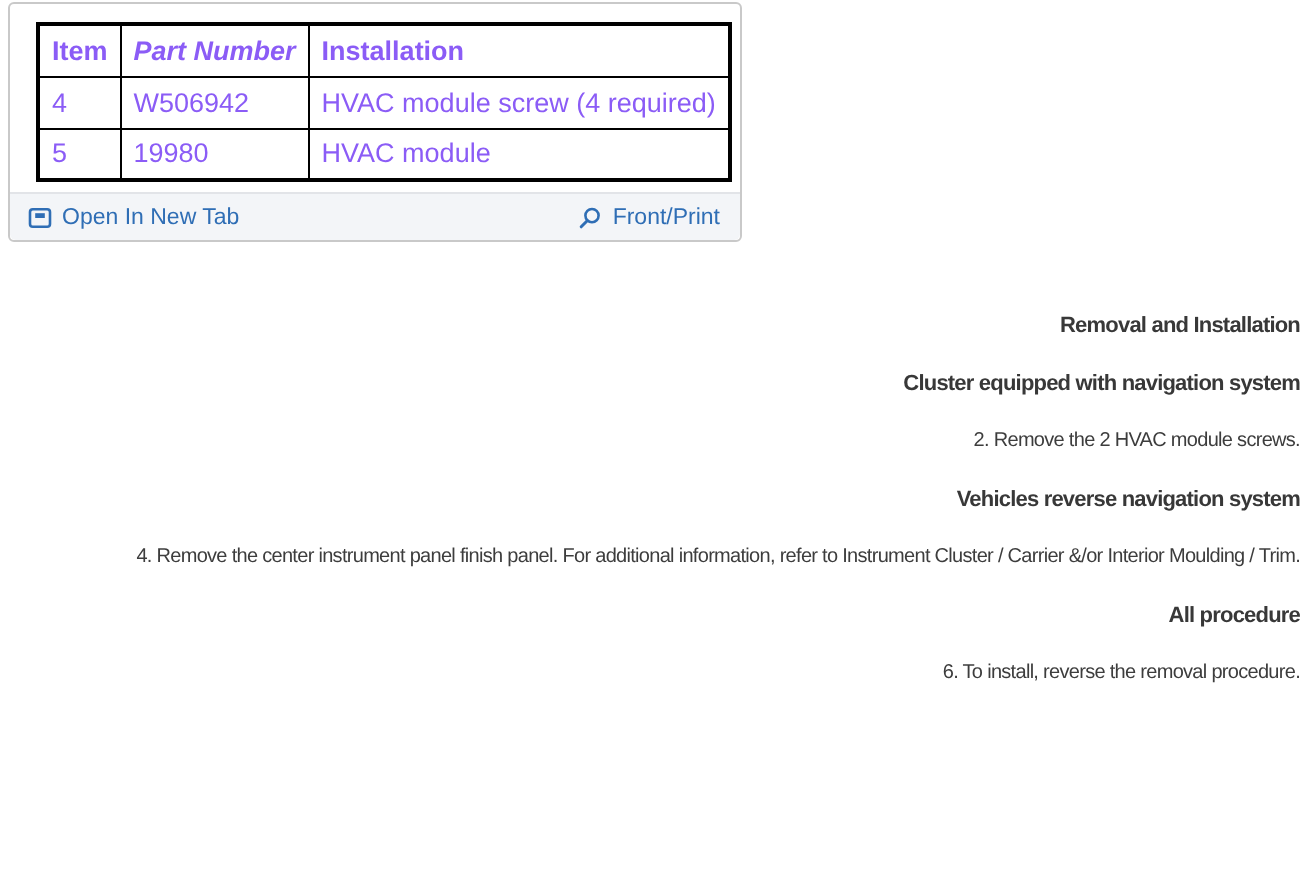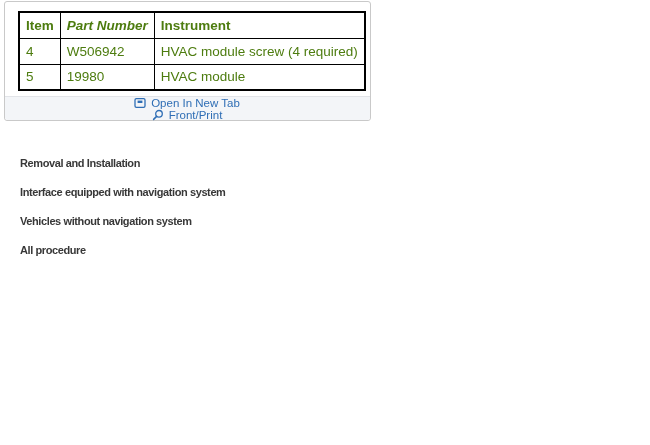--- a/index.html
+++ b/index.html
@@ -8,61 +8,60 @@
 
   
   .panel {
     position: absolute; left: 4px; top: 1px; width: 367px;
     background: #ffffff; border: 1px solid #c9c9c9; border-radius: 3px;
   }
   .table-area { padding: 9px 0 5px 13px; }
   table.parts-table { border-collapse: collapse; border: 2px solid #000000; }
   table.parts-table th, table.parts-table td {
     border: 1px solid #000000; height: 26px; padding: 0 6px;
-    font-size: 13.5px; color: #4d7c0f; white-space: nowrap;
+    font-size: 13.5px; color: #8b5cf6; white-space: nowrap;
     vertical-align: middle; text-align: left;
   }
   table.parts-table th { font-weight: bold; }
   th.col-item  { width: 38px; }
   th.col-part  { width: 88px; font-style: italic; }
   th.col-desc  { width: 209px; text-align: center; }
 
   .toolbar {
     display: flex; justify-content: space-between; align-items: center;
     height: 24px; padding: 0 10px 0 9px;
     background: #f3f5f8; border-top: 1px solid #e2e4e8;
     border-radius: 0 0 3px 3px;
-    flex-direction: column;
   }
   .link {
     display: flex; align-items: center; gap: 5px;
     color: #2f6eb5; font-size: 11.5px; text-decoration: none; cursor: pointer;
   }
   .link .icon { display: inline-flex; align-items: center; }
 
   
   .content { position: absolute; left: 4px; top: 157px; width: 646px; }
   .line {
     white-space: nowrap; overflow: hidden;
-    line-height: 12px; margin: 0 0 17px 16px; color: #3d3d3d;
+    line-height: 12px; margin: 0 0 17px 16px; color: #3d3d3d; text-align: right;
   }
   .heading { font-weight: bold; font-size: 11px; letter-spacing: -0.4px; color: #383838; }
   .step { font-size: 10px; letter-spacing: -0.35px; padding-left: 3px; }
 </style>
 </head>
 <body>
 
 <div class="panel">
   <div class="table-area">
     <table class="parts-table">
       <thead>
         <tr>
           <th class="col-item">Item</th>
           <th class="col-part">Part Number</th>
-          <th class="col-desc">Instrument</th>
+          <th class="col-desc">Installation</th>
         </tr>
       </thead>
       <tbody>
         <tr>
           <td>4</td>
           <td>W506942</td>
           <td>HVAC module screw (4 required)</td>
         </tr>
         <tr>
           <td>5</td>
@@ -89,16 +88,19 @@
           <line x1="4.6" y1="7.4" x2="1.6" y2="10.4" stroke="currentColor" stroke-width="1.5" stroke-linecap="round"></line>
         </svg>
       </span>
       <span>Front/Print</span>
     </a>
   </div>
 </div>
 
 <div class="content">
   <div class="line heading">Removal and Installation</div>
-  <div class="line heading">Interface equipped with navigation system</div>
-  <div class="line heading">Vehicles without navigation system</div>
+  <div class="line heading">Cluster equipped with navigation system</div>
+  <div class="line step">2. Remove the 2 HVAC module screws.</div>
+  <div class="line heading">Vehicles reverse navigation system</div>
+  <div class="line step">4. Remove the center instrument panel finish panel. For additional information, refer to Instrument Cluster / Carrier &amp;/or Interior Moulding / Trim.</div>
   <div class="line heading">All procedure</div>
+  <div class="line step">6. To install, reverse the removal procedure.</div>
 </div>
 
 </body></html>

